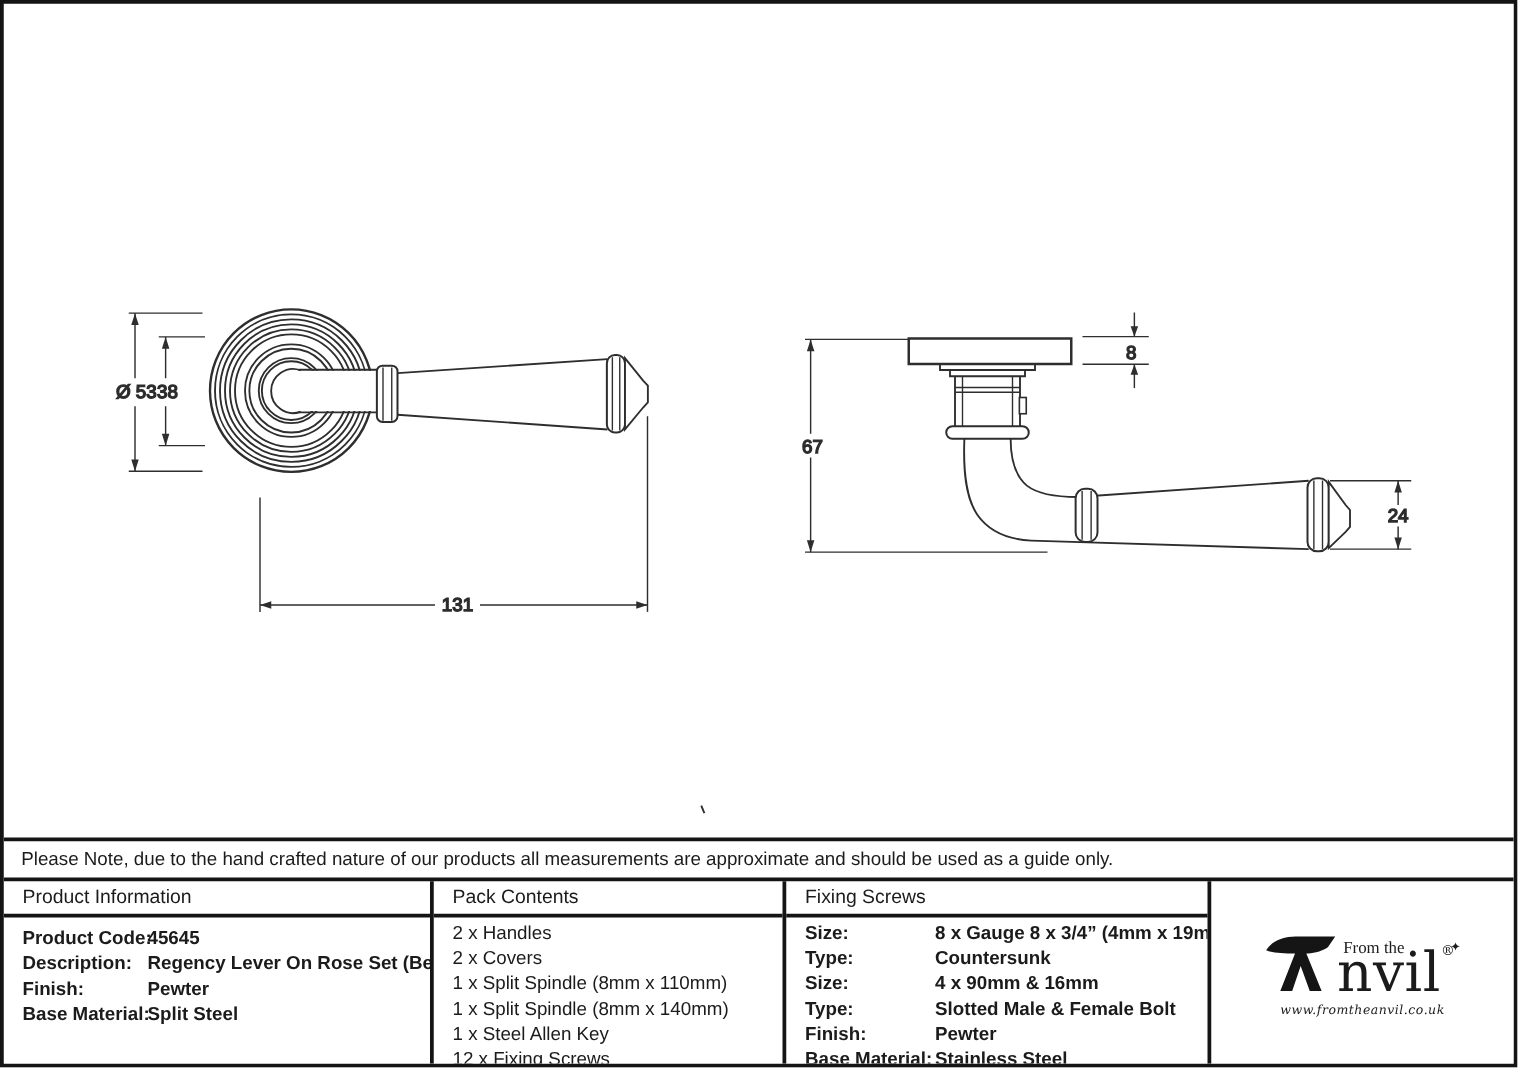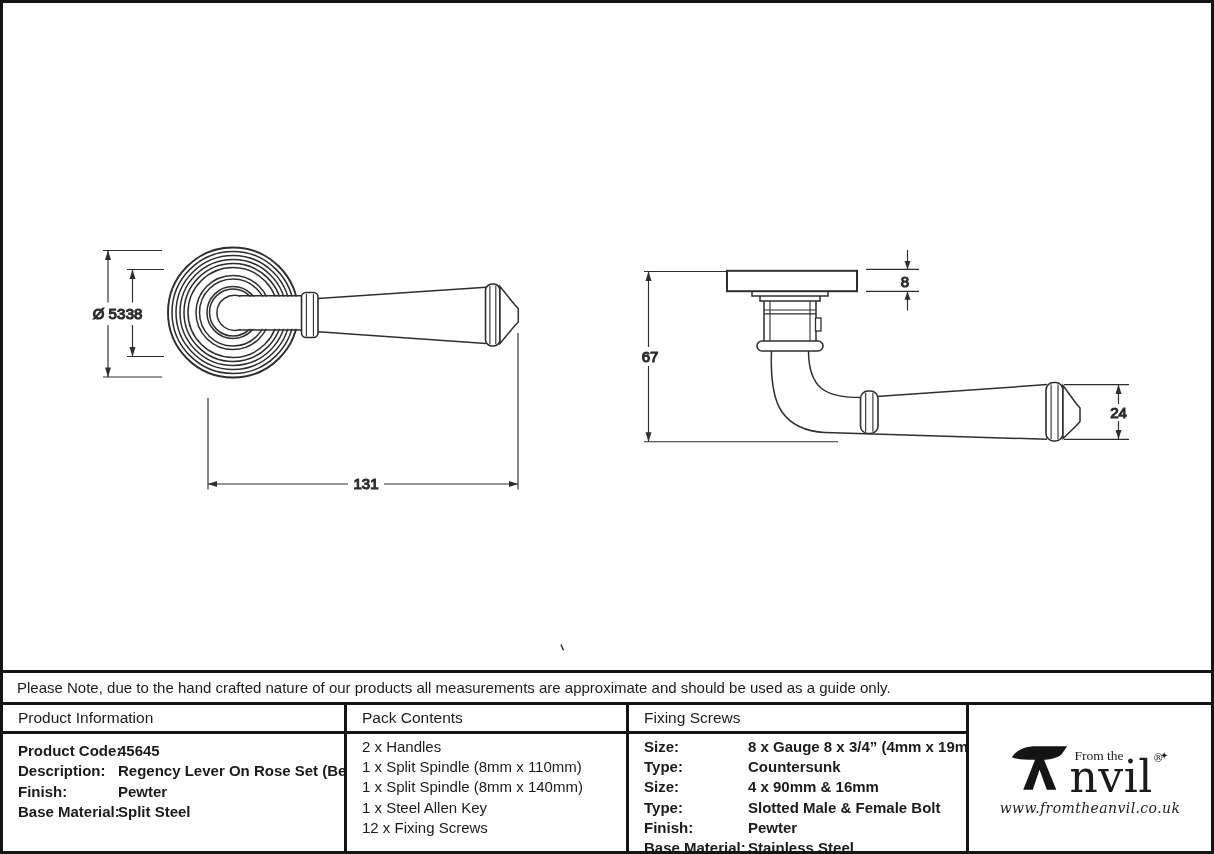--- a/index.html
+++ b/index.html
@@ -39,21 +39,21 @@
   .anvil-icon { width:58px; height:48px; margin-right:0px; margin-bottom:3px; flex:none; }
   .logo-right { display:flex; flex-direction:column; align-items:flex-start; }
   .from-the {
     display:flex; justify-content:space-between; align-items:center; width:94px;
     font-family:Liberation Serif, serif; font-size:13.5px; margin:0 0 -5px 5px;
   }
   .from-the .diamond { font-size:10px; }
   .nvil-line { font-family:"DejaVu Serif", serif; font-size:44px; line-height:0.82; letter-spacing:0.5px; display:flex; }
   .reg { font-size:11px; line-height:1; transform:translateY(-6px); font-family:"DejaVu Serif", serif; }
   .logo-url {
-    font-family:"DejaVu Serif", serif; font-style:italic; font-size:14px;
+    font-family:"DejaVu Serif", serif; font-style:italic; font-size:10px;
     letter-spacing:0.4px; margin-top:5px;
   }
 </style>
 </head>
 <body>
 
 <div class="page">
 
   <svg class="drawing-svg" width="1208" height="664" viewBox="3 3 1208 664">
 
@@ -195,20 +195,21 @@
           </div>
         </div>
       </div>
 
       <div class="col col-pack">
         <div class="col-header">
           <span>Pack Contents</span>
         </div>
         <div class="cell-body tight">
           <div>2 x Handles</div>
+          <div>2 x Covers</div>
           <div>1 x Split Spindle (8mm x 110mm)</div>
           <div>1 x Split Spindle (8mm x 140mm)</div>
           <div>1 x Steel Allen Key</div>
           <div>12 x Fixing Screws</div>
         </div>
       </div>
 
       <div class="col col-fixing">
         <div class="col-header">
           <span>Fixing Screws</span>

